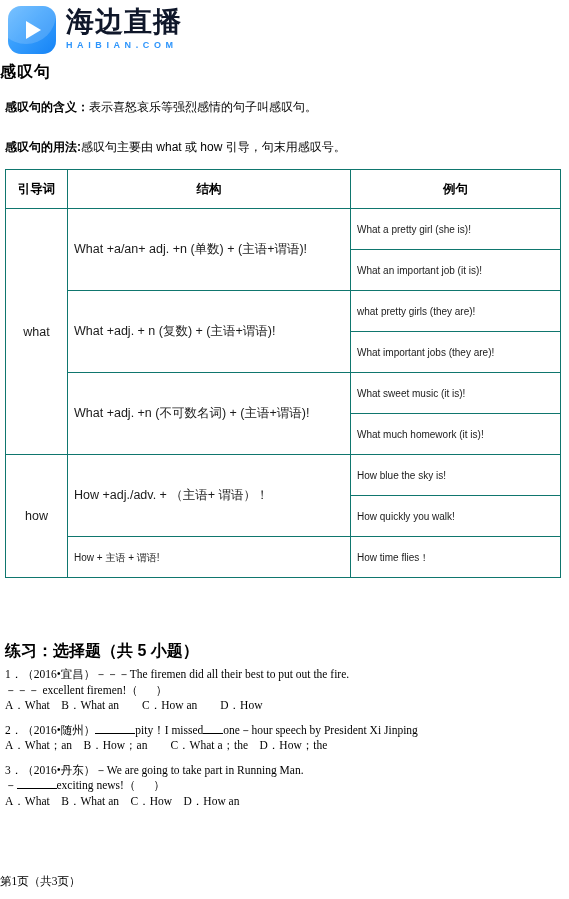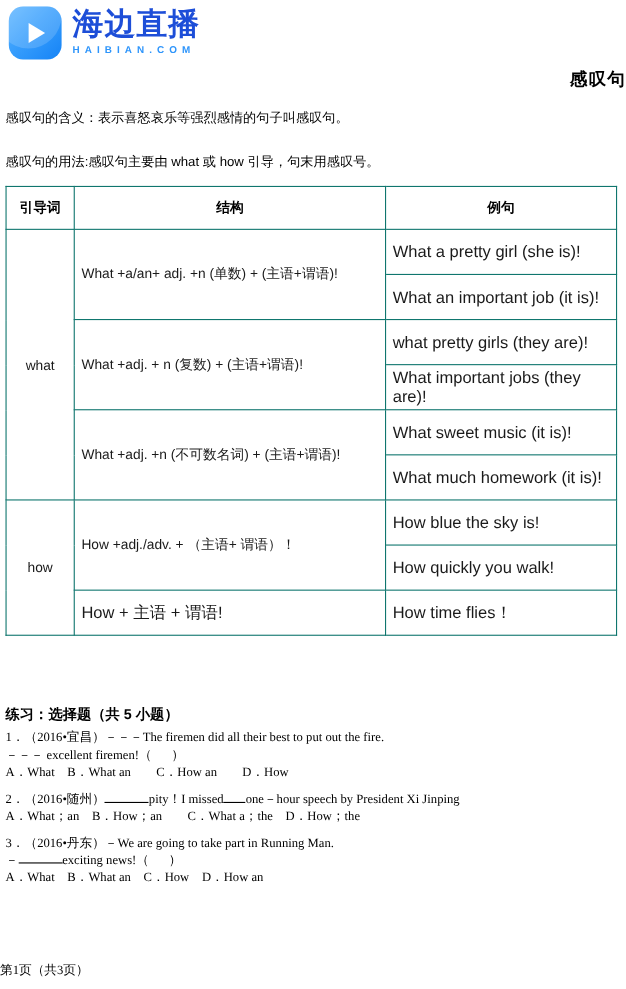--- a/index.html
+++ b/index.html
@@ -54,54 +54,54 @@
     border-top: 9px solid transparent;
     border-bottom: 9px solid transparent;
   }
   .logo-text-wrap {
     margin-left: 10px;
     padding-top: 1px;
   }
   .logo-cn {
     font-size: 28px;
     font-weight: bold;
-    color: #1d4ed8;
+    color: #0f172a;
     letter-spacing: 1px;
     line-height: 30px;
     white-space: nowrap;
   }
   .logo-en {
     font-size: 9px;
     font-weight: bold;
     color: #2e95fb;
     letter-spacing: 4.6px;
     line-height: 13px;
     margin-top: 2px;
     white-space: nowrap;
   }
 
   
   .doc-title {
     position: absolute;
     left: 0;
     top: 62px;
     width: 569px;
-    text-align: right;
+    text-align: left;
     font-size: 16px;
     font-weight: bold;
     letter-spacing: 1px;
   }
   .para {
     position: absolute;
     left: 5px;
     font-size: 12px;
     line-height: 16px;
     white-space: nowrap;
   }
-  .para b { font-weight: normal; }
+  .para b { font-weight: bold; }
   .para-1 { top: 99px; }
   .para-2 { top: 139px; }
 
   
   .tbl {
     position: absolute;
     left: 5px;
     top: 169px;
     width: 555px;
     border-collapse: collapse;
@@ -131,38 +131,38 @@
     font-weight: bold;
     font-size: 12.5px;
   }
   .cell-struct {
     height: 80px;
     font-size: 12.5px;
     line-height: 17px;
   }
   .cell-ex {
     height: 40px;
-    font-size: 15px;
+    font-size: 10px;
     line-height: 17px;
   }
 
   
   .ex-block {
     position: absolute;
     left: 5px;
     top: 641px;
     width: 558px;
     font-family: "Liberation Serif", "DejaVu Serif", serif;
     font-size: 11.5px;
     color: #000;
   }
   .ex-head {
     font-family: "Liberation Sans", sans-serif;
     font-weight: bold;
-    font-size: 13px;
+    font-size: 16px;
     margin-bottom: 5px;
   }
   .q {
     margin-bottom: 9px;
     line-height: 15.5px;
   }
   .q-line { white-space: nowrap; }
   .q-opts { white-space: nowrap; }
   .blank-long {
     display: inline-block;

